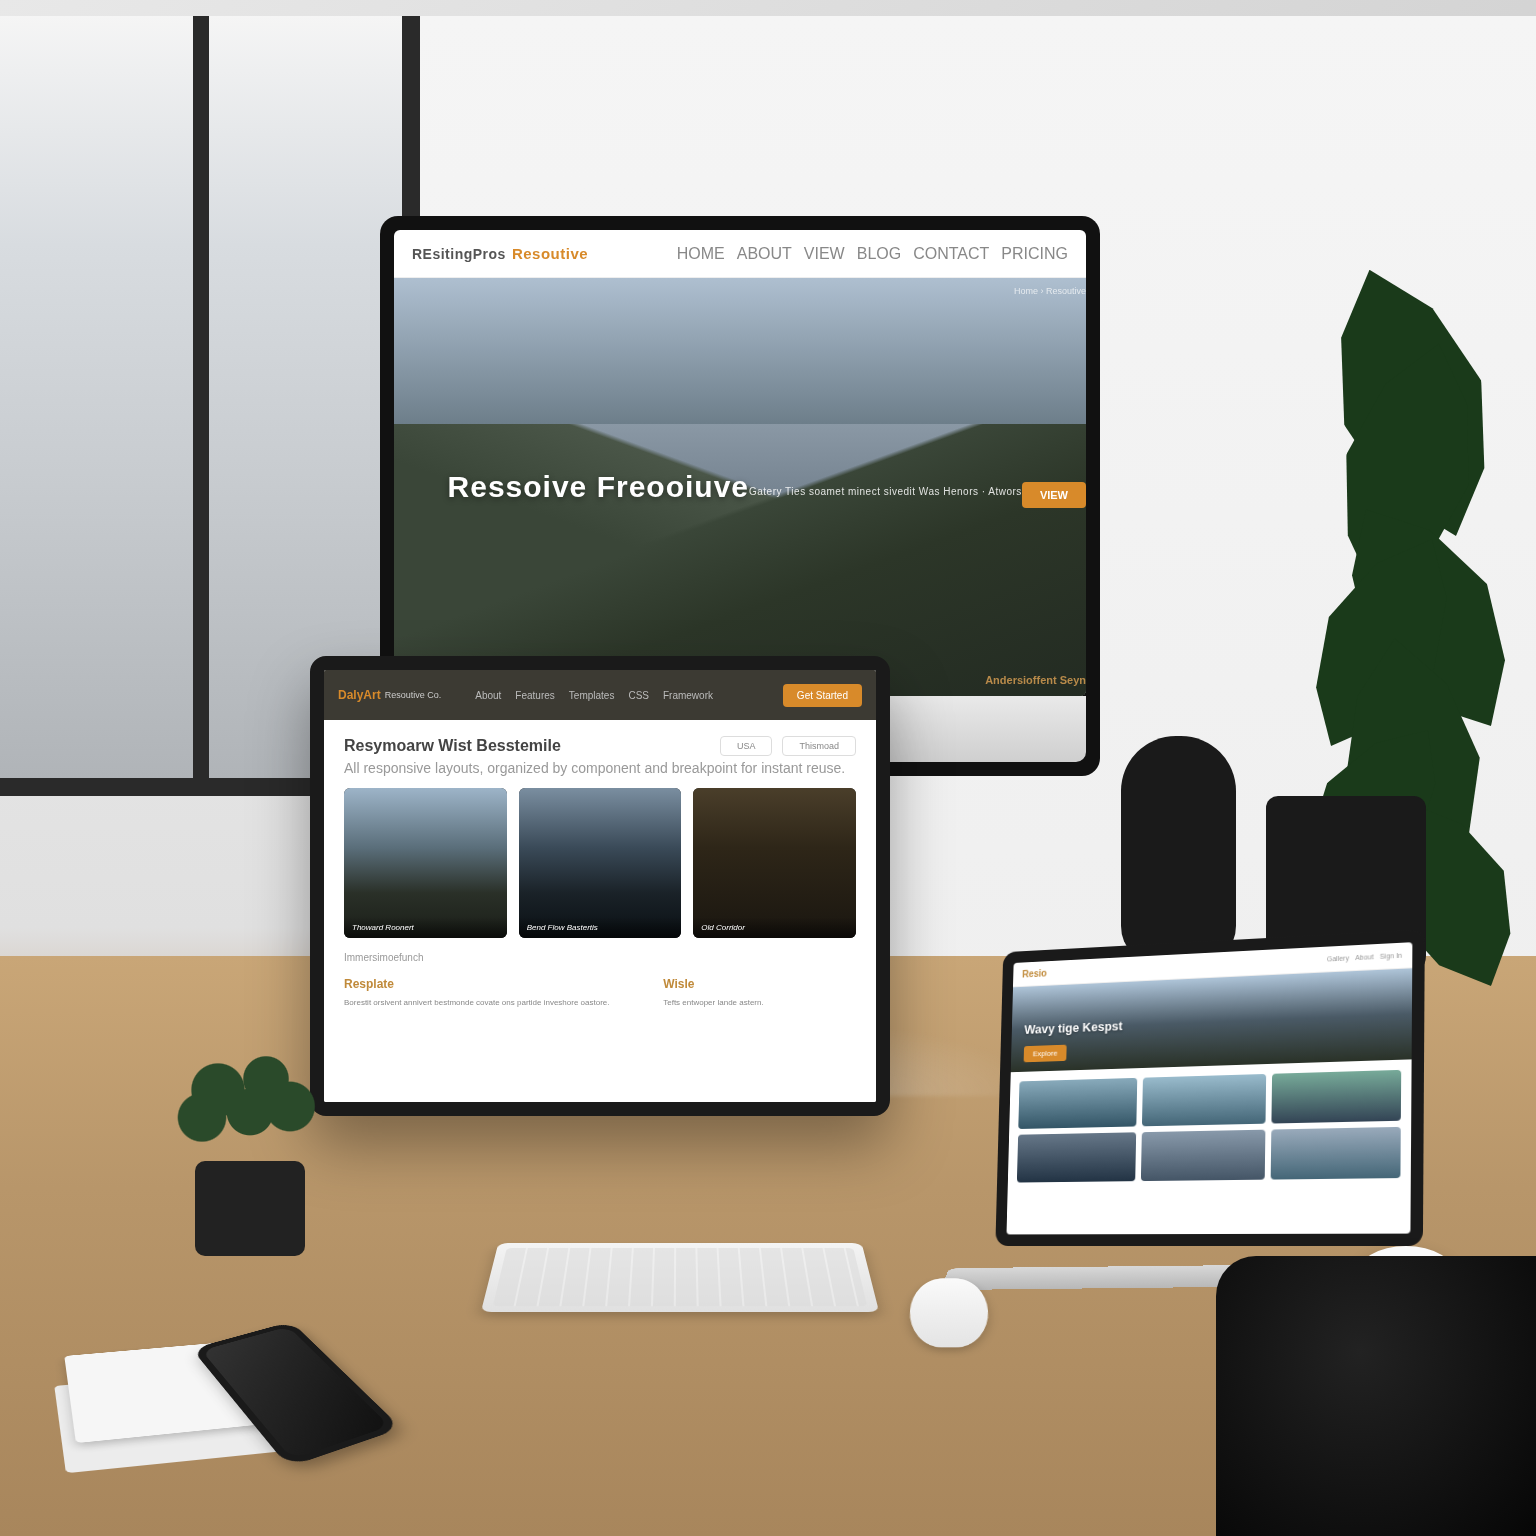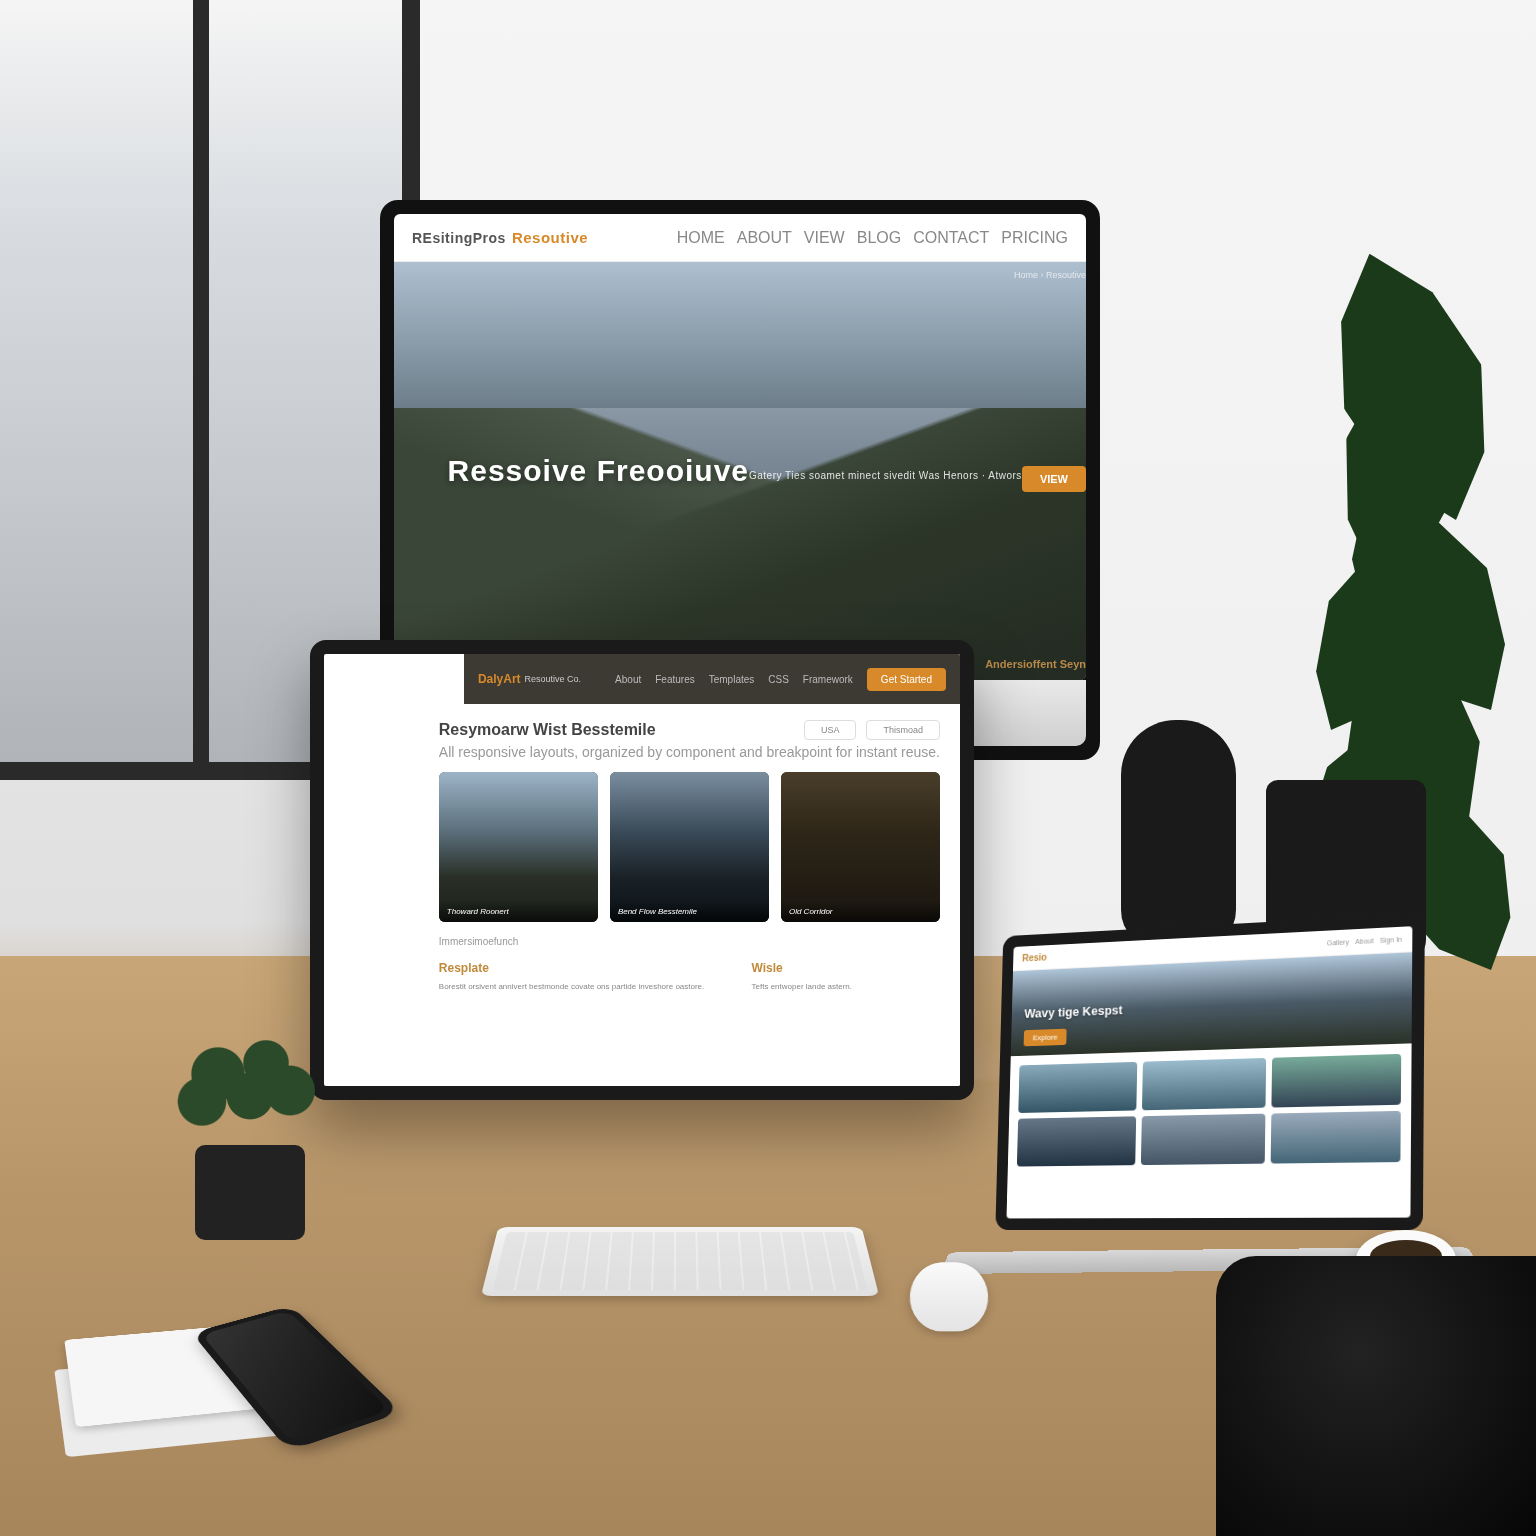--- a/index.html
+++ b/index.html
@@ -10,20 +10,21 @@
     background: linear-gradient(135deg, #e8e8e8 0%, #d4d4d4 50%, #c8c8c8 100%);
     position: relative;
     overflow: hidden;
   }
 
   
   .scene {
     position: absolute;
     inset: 0;
     background: linear-gradient(180deg, #f2f2f2 0%, #e0e0e0 60%, #b89878 75%, #a88868 100%);
+    margin-top: 16px;
   }
 
   
   .window {
     position: absolute;
     left: 0; top: 0;
     width: 420px; height: 780px;
     background: linear-gradient(180deg, #f5f5f5 0%, #d8dce0 30%, #c8ccd0 60%, #b0b4b8 100%);
     border-right: 18px solid #2a2a2a;
     border-bottom: 18px solid #2a2a2a;
@@ -152,27 +153,27 @@
   .hero-title { position:relative; font-size:30px; font-weight:600; letter-spacing:1px; text-shadow:0 2px 6px rgba(0,0,0,0.4);}
   .hero-sub { position:relative; font-size:10px; margin-top:8px; opacity:0.85; letter-spacing:0.5px;}
   .hero-btn { position:relative; margin-top:16px; padding:7px 18px; background:#d88a2a; border-radius:4px; font-size:11px; font-weight:600; cursor:pointer;}
   .hero .breadcrumb { position:absolute; top:8px; font-size:9px; opacity:0.7;}
   .hero-footer-label { position:absolute; bottom:10px; font-size:11px; color:#b88a4a; font-weight:600;}
 
   
   .front-panel {
     position: absolute;
     left: 310px; top: 640px;
-    width: 664px; height: 460px;
+    width: 580px; height: 460px;
     background: #fff;
     border: 14px solid #1a1a1a;
     border-radius: 16px;
     box-shadow: 0 30px 60px rgba(0,0,0,0.35);
     overflow:hidden;
-    display:flex; flex-direction:column;align-items:flex-end;
+    display:flex; flex-direction:column;
   }
   .fp-header {
     height:50px; background:#3c3a33; display:flex; align-items:center; padding:0 14px; gap:14px;
   }
   .fp-brand { color:#d88a2a; font-weight:700; font-size:12px; display:flex; align-items:center; gap:4px;}
   .fp-brand .sub { color:#ccc; font-size:9px; font-weight:400;}
   .fp-nav { display:flex; gap:14px; font-size:10px; color:#bbb; margin-left:20px;}
   .fp-nav span{cursor:pointer;}
   .fp-cta { margin-left:auto; background:#d88a2a; color:#fff; font-size:10px; padding:6px 14px; border-radius:4px; cursor:pointer;}
   .fp-body { flex:1; padding:16px 20px; background:#fff; overflow:hidden;}
@@ -382,21 +383,21 @@
         <div class="fp-filter">Thismoad</div>
       </div>
       <div class="fp-sub">All responsive layouts, organized by component and breakpoint for instant reuse.</div>
       <div class="fp-cards">
         <div class="fp-card c1">
           <div class="img"></div>
           <div class="cap">Thoward Roonert</div>
         </div>
         <div class="fp-card c2">
           <div class="img"></div>
-          <div class="cap">Bend Flow Besstemile</div>
+          <div class="cap">Bend Flow Bastertis</div>
         </div>
         <div class="fp-card c3">
           <div class="img"></div>
           <div class="cap">Old Corridor</div>
         </div>
       </div>
       <div class="fp-card-sub">Immersimoefunch</div>
       <div class="fp-cols">
         <div class="fp-col a">
           <h4>Resplate</h4>

